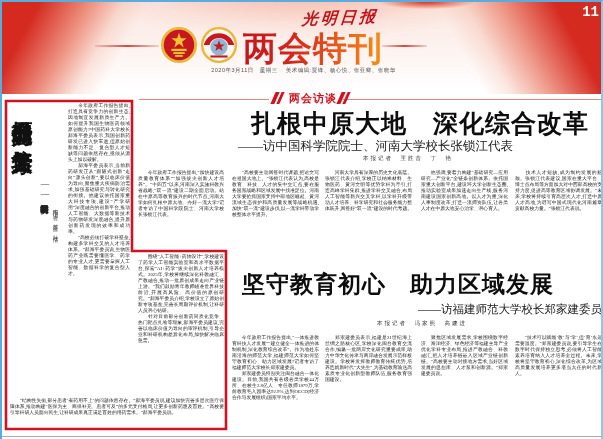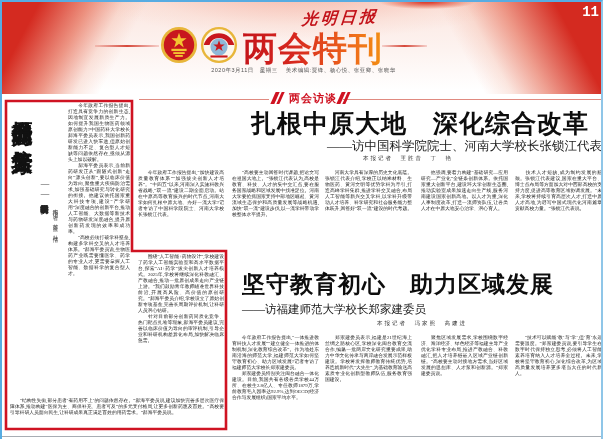--- a/index.html
+++ b/index.html
@@ -51,26 +51,26 @@
   .v-sub{position:absolute;left:37px;top:176px;height:176px;writing-mode:vertical-rl;text-orientation:upright;
       font-size:8.5px;color:#222;}
   .v-byline{position:absolute;left:51px;top:202px;height:100px;writing-mode:vertical-rl;text-orientation:upright;
       font-size:5.5px;color:#444;letter-spacing:2px;}
   
   .bcol{position:absolute;font-size:4.8px;line-height:6px;text-align:justify;color:#1c1c1c;
       white-space:pre-line;overflow:hidden;}
   
   .m-title{position:absolute;left:236px;top:105px;width:364px;text-align:center;
       font-size:25px;font-weight:bold;color:#0d0d0d;letter-spacing:1px;white-space:nowrap;}
-  .m-sub{position:absolute;left:236px;top:136px;width:364px;text-align:right;font-size:12.5px;color:#1a1a1a;}
+  .m-sub{position:absolute;left:236px;top:136px;width:364px;text-align:left;font-size:12.5px;color:#1a1a1a;}
   .m-byline{position:absolute;left:236px;top:153px;width:340px;text-align:center;
       font-size:5.5px;letter-spacing:2px;color:#333;}
   .s-title{position:absolute;left:240px;top:267px;width:360px;
       font-size:23px;font-weight:bold;color:#0d0d0d;letter-spacing:1px;white-space:nowrap;}
-  .s-sub{position:absolute;left:240px;top:300px;width:360px;text-align:left;font-size:11.5px;color:#1a1a1a;}
+  .s-sub{position:absolute;left:240px;top:300px;width:360px;text-align:right;font-size:11.5px;color:#1a1a1a;}
   .s-byline{position:absolute;left:240px;top:318px;width:360px;text-align:center;
       font-size:5.5px;letter-spacing:2px;color:#333;}
   .foot-line{position:absolute;left:0;top:434px;width:603px;height:1px;background:#a8adb3;}
 </style>
 </head>
 <body>
 
 <div class="page">
 
   <div class="banner">

